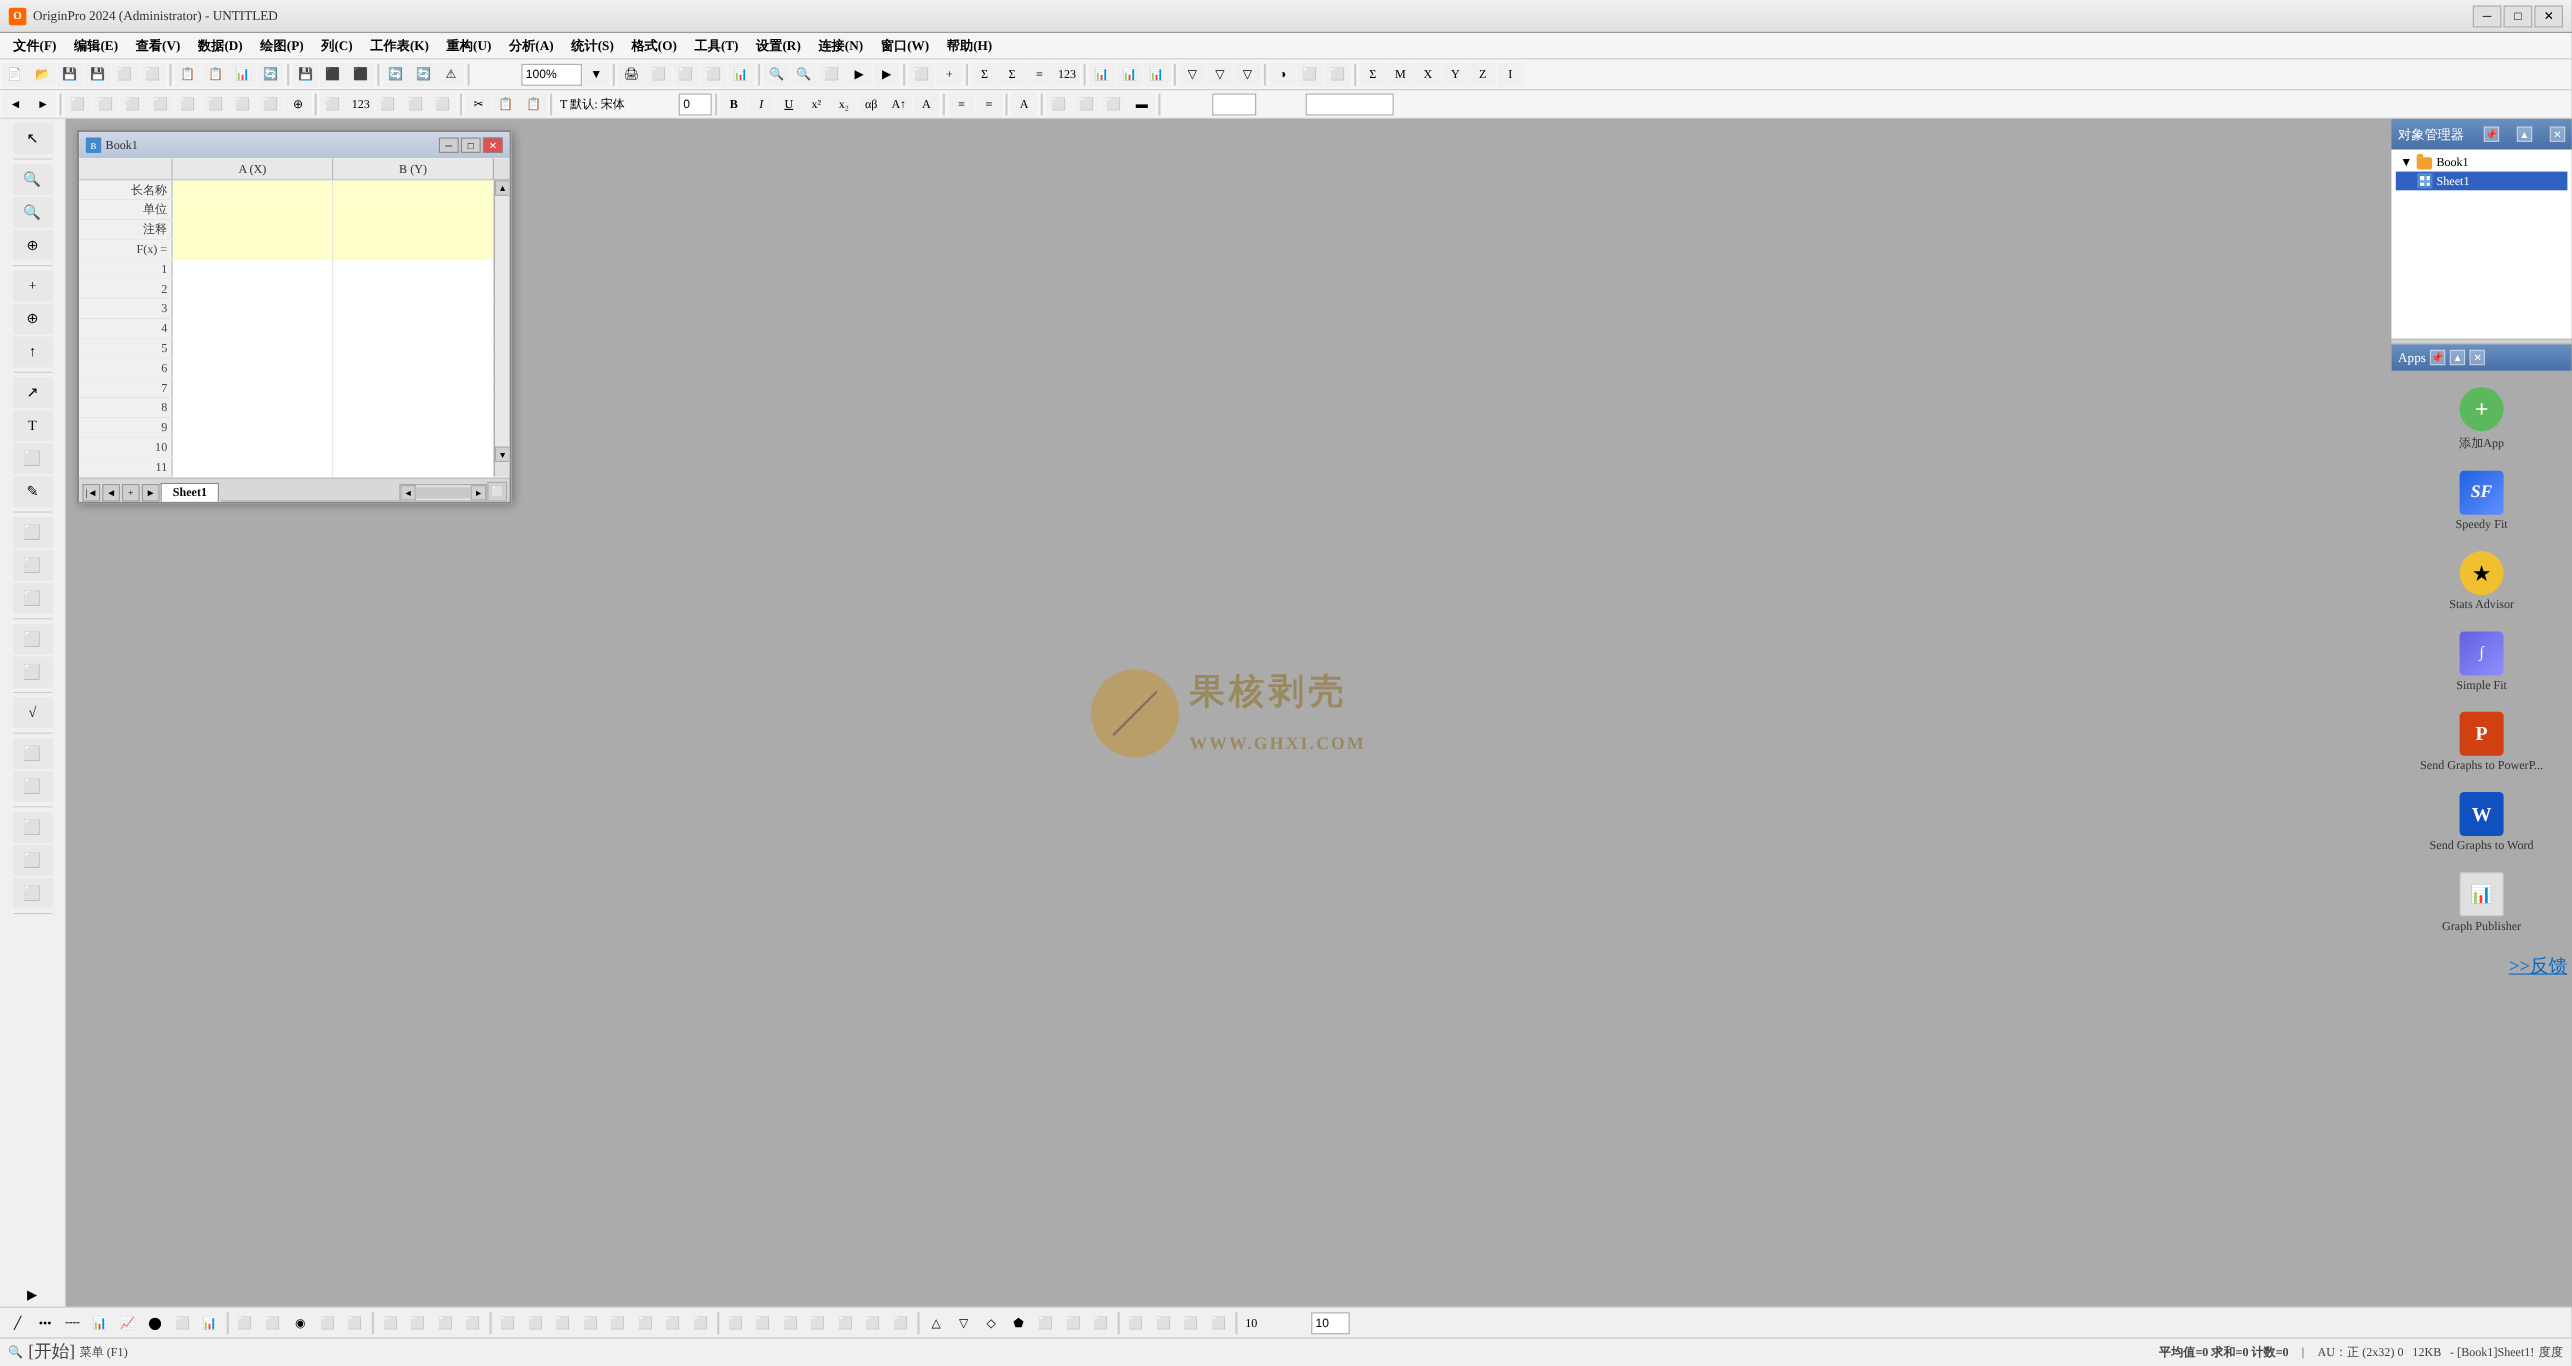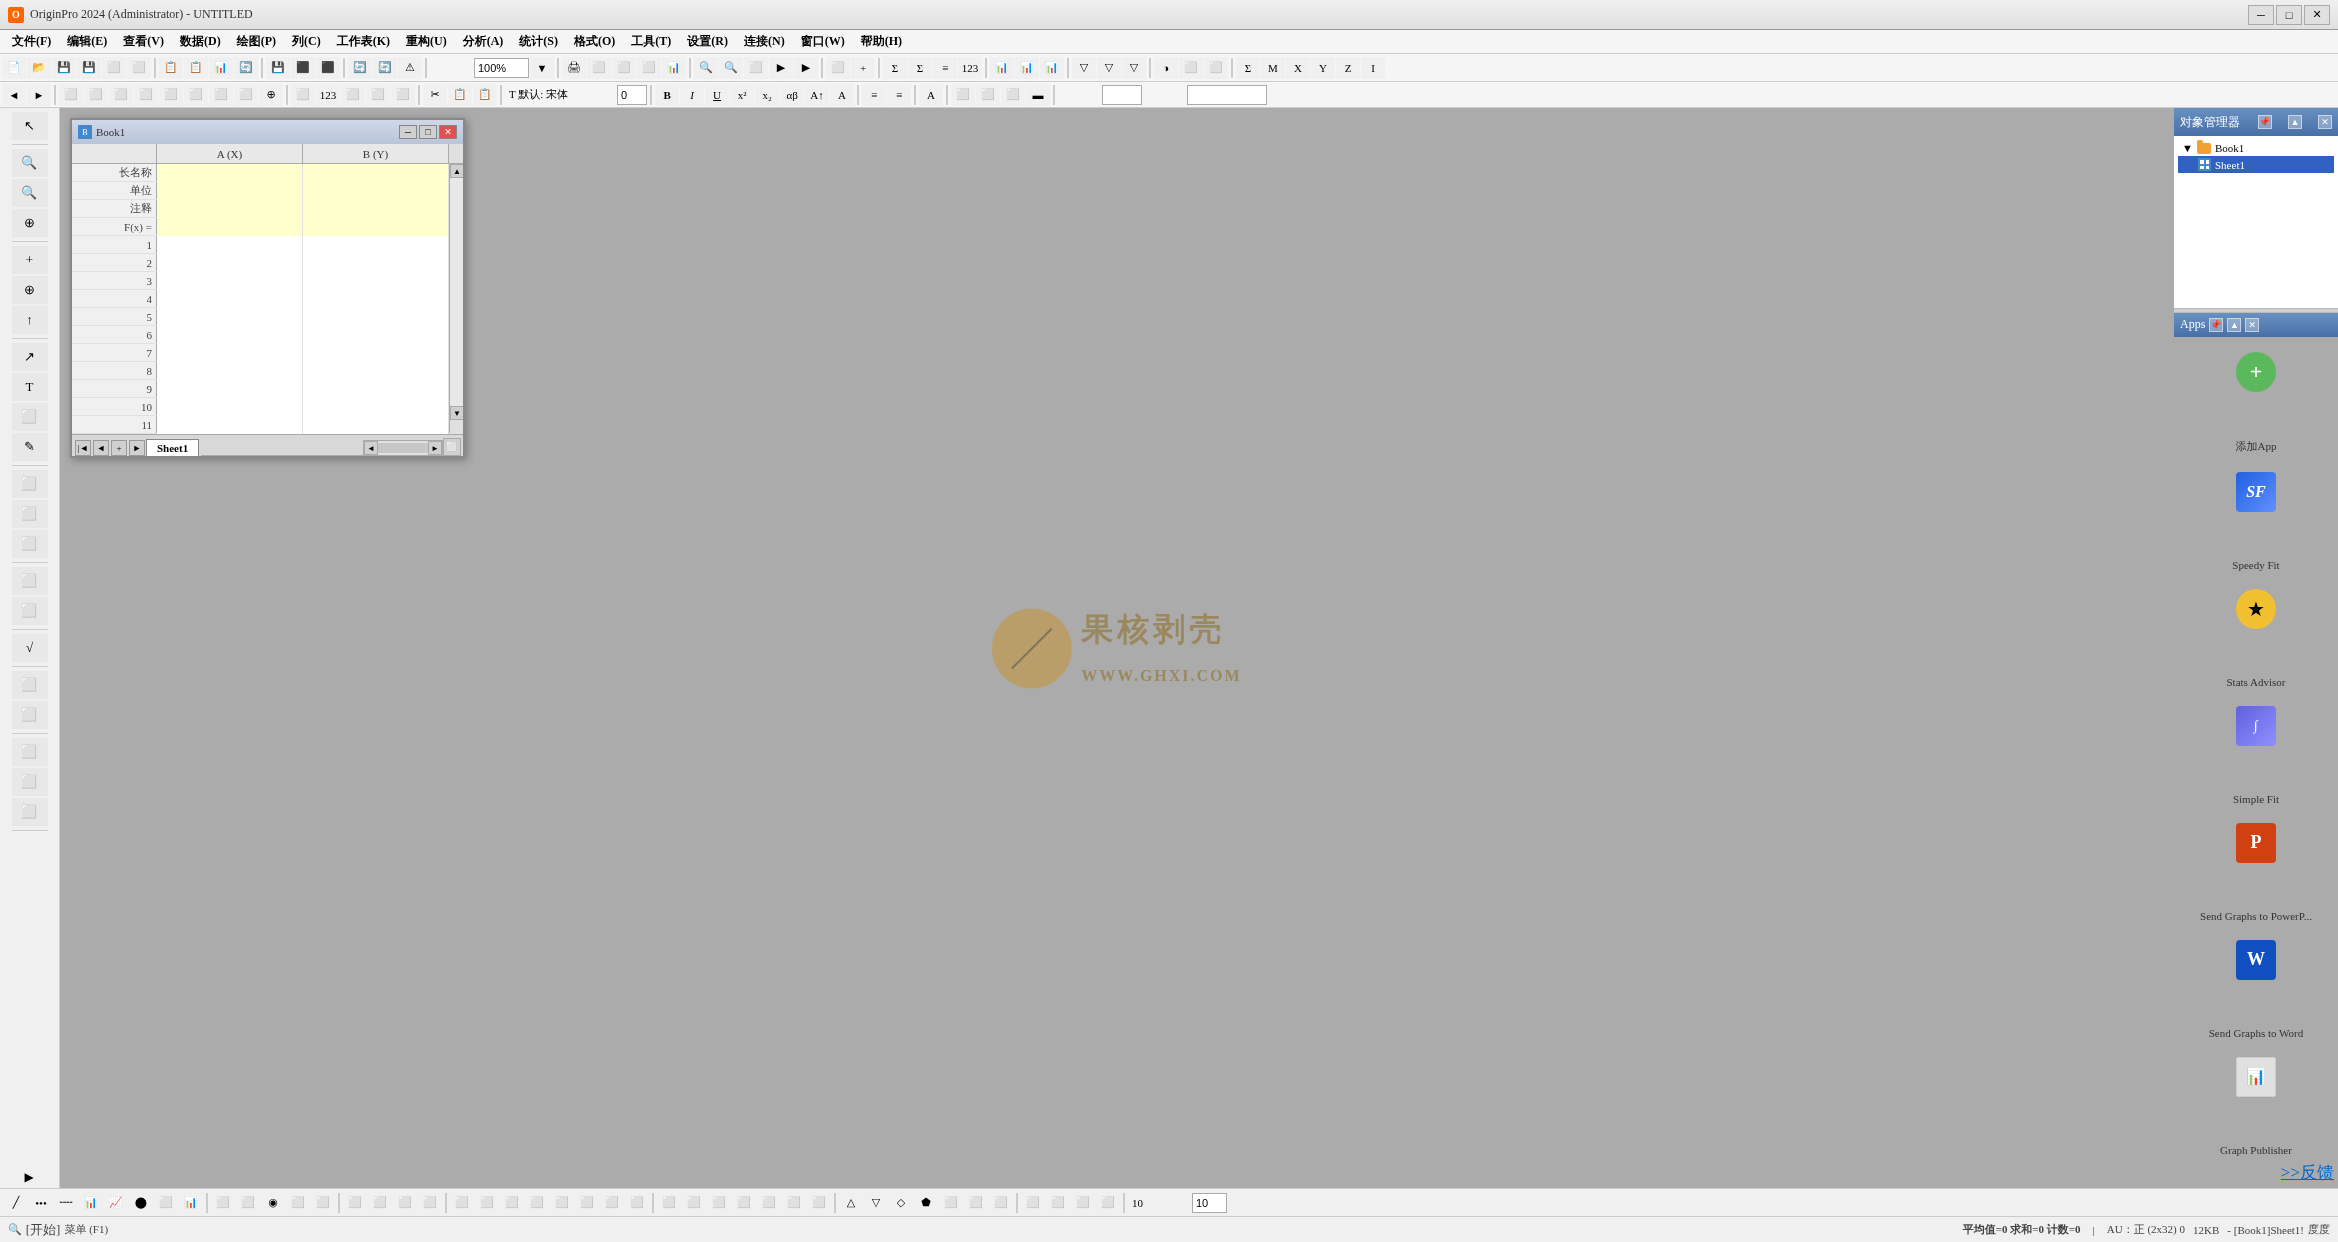--- a/index.html
+++ b/index.html
@@ -382,21 +382,20 @@
     }
     .app-icon-img {
       width: 40px; height: 40px;
       margin-bottom: 3px;
       display: flex; align-items: center; justify-content: center;
     }
     .app-label {
       font-size: 11px;
       text-align: left;
       color: #333;
-      margin-top: 44px;
     }
 
     
     .add-app-icon {
       width: 40px; height: 40px;
       background: #5cb85c;
       border-radius: 50%;
       display: flex; align-items: center; justify-content: center;
       color: white;
       font-size: 22px;
@@ -1008,21 +1007,21 @@
   <div class="tb-btn">⬜</div>
   <div class="tb-btn">⬜</div>
   <div class="tb-btn">⬜</div>
   <div class="tb-sep"></div>
   <span style="font-size:11px; margin:0 4px;">10</span>
   <input type="text" class="tb-input" style="width: 35px;" value="10">
 </div>
 
 <div id="status-bar" style="position:relative; bottom:auto; width:100%; height:26px; background:#f0f0f0; border-top:1px solid #ccc; display:flex; align-items:center; padding:0 8px; gap:4px;">
   <div style="font-size:11px;">🔍</div>
-  <span style="font-size:13px;">[开始]</span>
+  <span style="font-size:16px;">[开始]</span>
   <span style="font-size:11px;">菜单 (F1)</span>
   <div style="flex:1;"></div>
   <span style="font-size:11px;font-weight:bold;">平均值=0 求和=0 计数=0</span>
   <span style="font-size:11px; margin: 0 8px;">|</span>
   <span style="font-size:11px;">AU：正 (2x32) 0</span>
   <span style="font-size:11px; margin: 0 4px;">12KB</span>
   <span style="font-size:11px;">- [Book1]Sheet1!</span>
   <span style="font-size:11px;">度度</span>
 </div>
 

